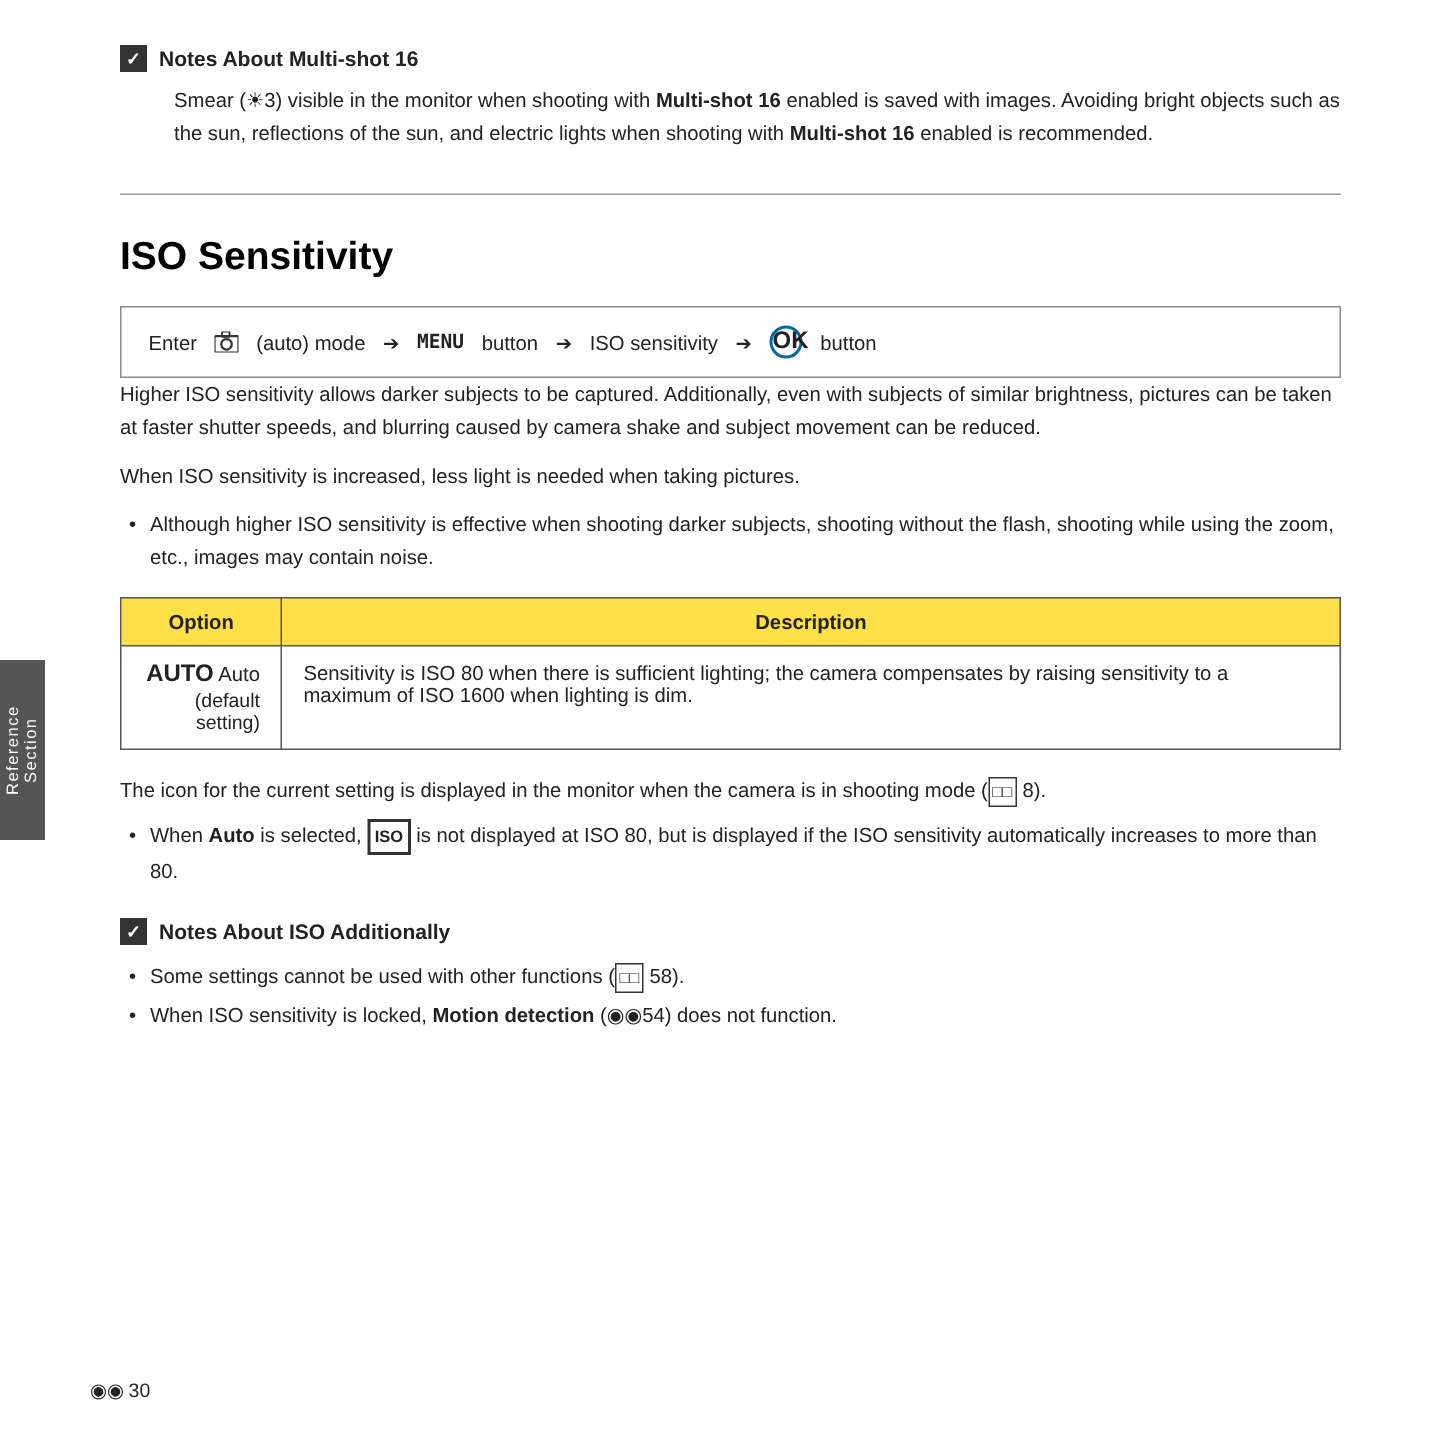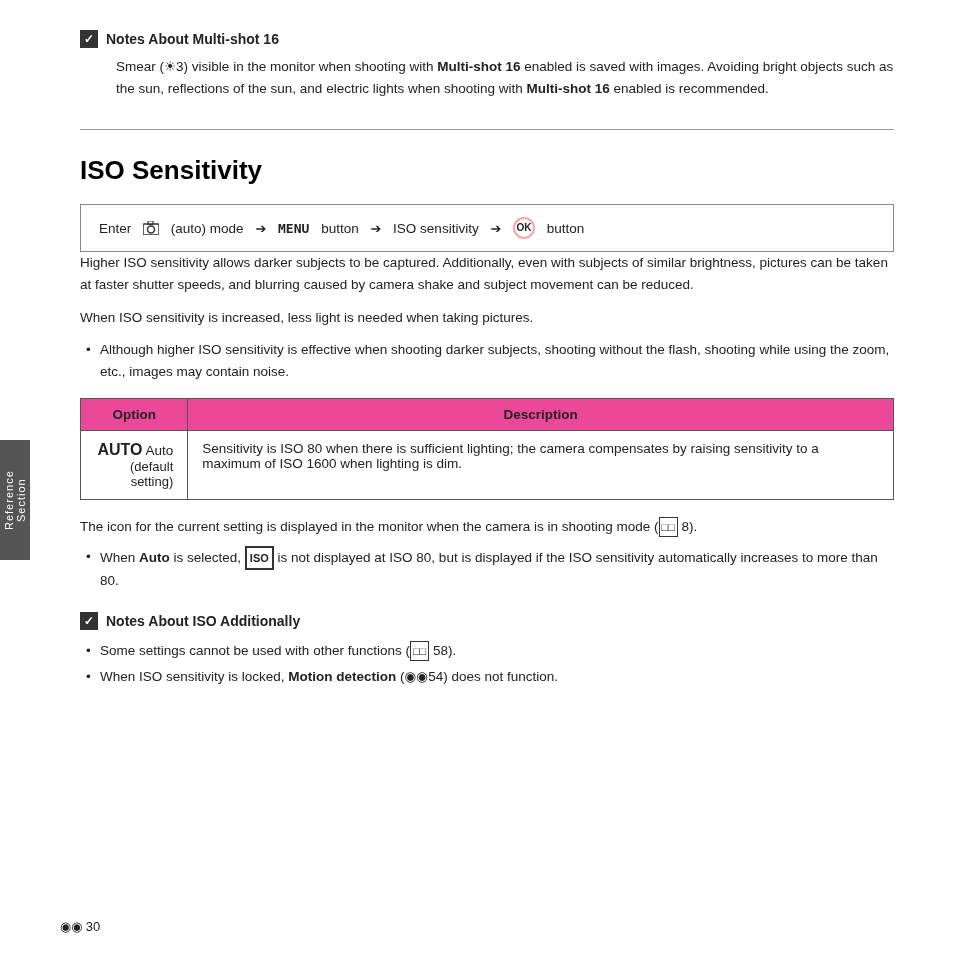--- a/index.html
+++ b/index.html
@@ -78,27 +78,27 @@
     }
 
     .menu-text {
       font-family: monospace;
       font-weight: bold;
       font-size: 13px;
     }
 
     .ok-btn {
       display: inline-block;
-      border: 2px solid #fca5a5;
+      border: 2px solid #0369a1;
       border-radius: 50%;
       width: 22px;
       height: 22px;
       text-align: center;
       line-height: 18px;
-      font-size: 10px;
+      font-size: 16px;
       font-weight: bold;
     }
 
     .arrow {
       font-size: 13px;
     }
 
     .body-text {
       font-size: 13.5px;
       line-height: 1.65;
@@ -130,21 +130,21 @@
       width: 100%;
       border-collapse: collapse;
       margin-bottom: 16px;
       font-size: 13.5px;
     }
 
     .options-table th {
       border: 1px solid #555;
       padding: 8px 14px;
       text-align: center;
-      background: #ec4899;
+      background: #fde047;
       font-weight: bold;
     }
 
     .options-table td {
       border: 1px solid #555;
       padding: 10px 14px;
       vertical-align: top;
     }
 
     .options-table td.option-col {

